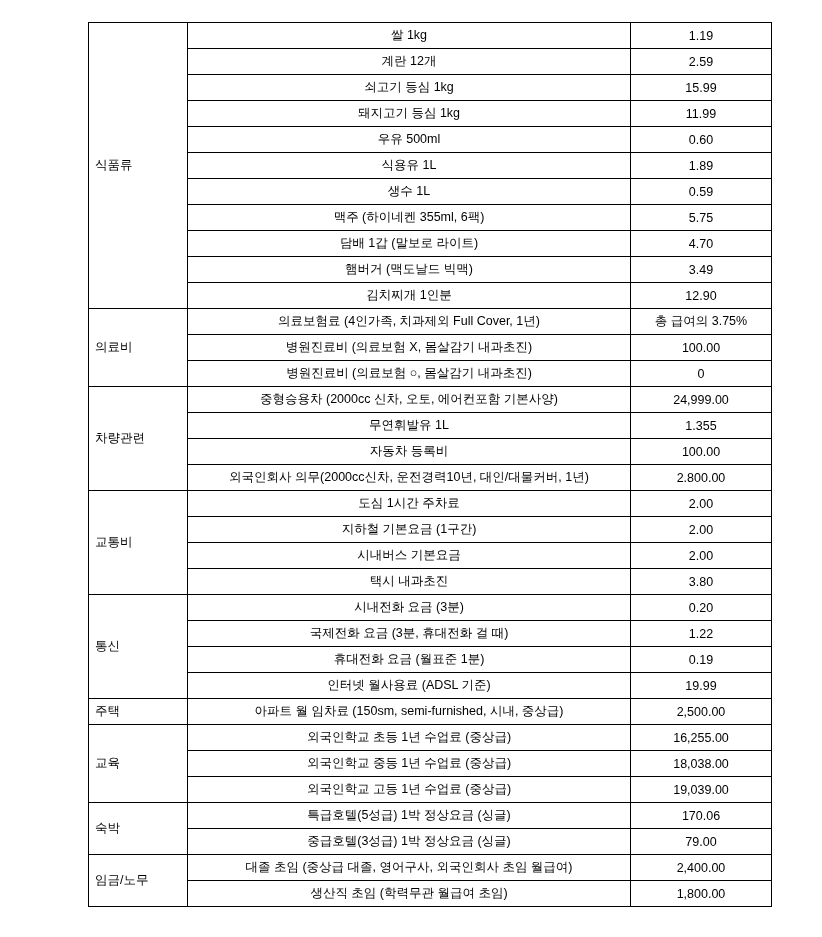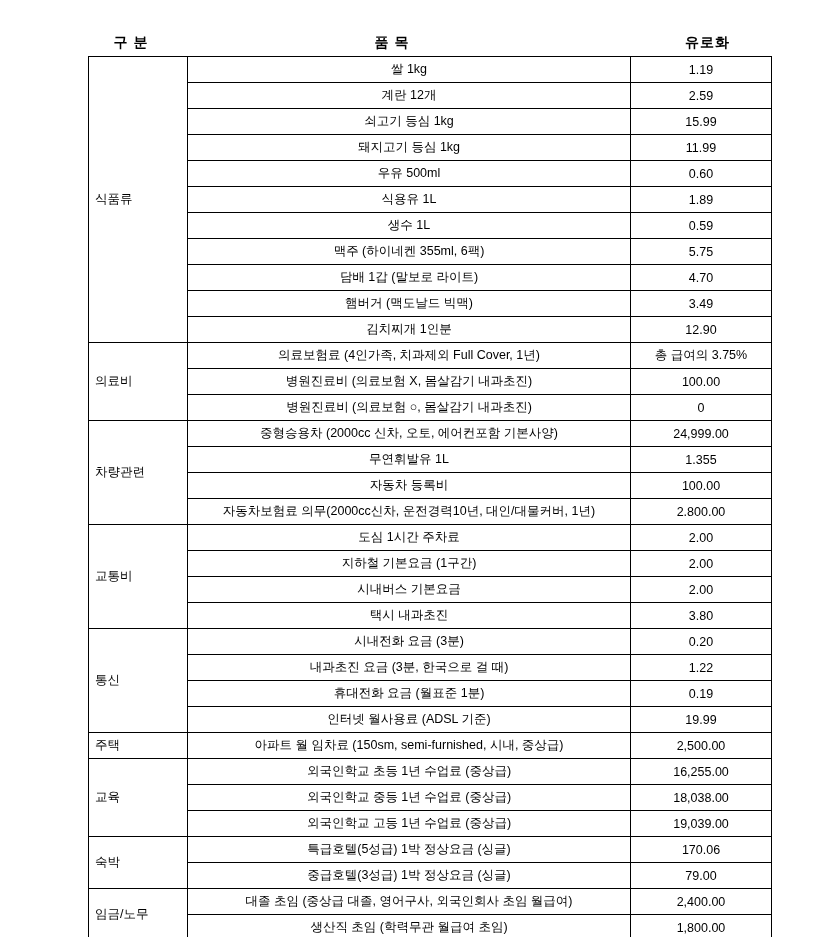--- a/index.html
+++ b/index.html
@@ -71,25 +71,20 @@
     width: 128px;
     text-align: center;
     padding-right: 8px;
   }
 </style>
 </head>
 <body>
 
 <div class="page">
 
-  <div class="header-row">
-    <div class="h-cat">구  분</div>
-    <div class="h-item">품      목</div>
-    <div class="h-price">유로화</div>
-  </div>
 
   <table class="price-table">
     <tbody id="table-body">
         <tr>
           <td class="cat" rowspan="11">식품류</td>
           <td class="item">쌀 1kg</td>
           <td class="price">1.19</td>
         </tr>
         <tr>
           <td class="item">계란 12개</td>
@@ -151,21 +146,21 @@
         </tr>
         <tr>
           <td class="item">무연휘발유 1L</td>
           <td class="price">1.355</td>
         </tr>
         <tr>
           <td class="item">자동차 등록비</td>
           <td class="price">100.00</td>
         </tr>
         <tr>
-          <td class="item">자동차보험료 의무(2000cc신차, 운전경력10년, 대인/대물커버, 1년)</td>
+          <td class="item">외국인회사 의무(2000cc신차, 운전경력10년, 대인/대물커버, 1년)</td>
           <td class="price">2.800.00</td>
         </tr>
         <tr>
           <td class="cat" rowspan="4">교통비</td>
           <td class="item">도심 1시간 주차료</td>
           <td class="price">2.00</td>
         </tr>
         <tr>
           <td class="item">지하철 기본요금 (1구간)</td>
           <td class="price">2.00</td>
@@ -177,21 +172,21 @@
         <tr>
           <td class="item">택시 내과초진</td>
           <td class="price">3.80</td>
         </tr>
         <tr>
           <td class="cat" rowspan="4">통신</td>
           <td class="item">시내전화 요금 (3분)</td>
           <td class="price">0.20</td>
         </tr>
         <tr>
-          <td class="item">내과초진 요금 (3분, 한국으로 걸 때)</td>
+          <td class="item">국제전화 요금 (3분, 휴대전화 걸 때)</td>
           <td class="price">1.22</td>
         </tr>
         <tr>
           <td class="item">휴대전화 요금 (월표준 1분)</td>
           <td class="price">0.19</td>
         </tr>
         <tr>
           <td class="item">인터넷 월사용료 (ADSL 기준)</td>
           <td class="price">19.99</td>
         </tr>

